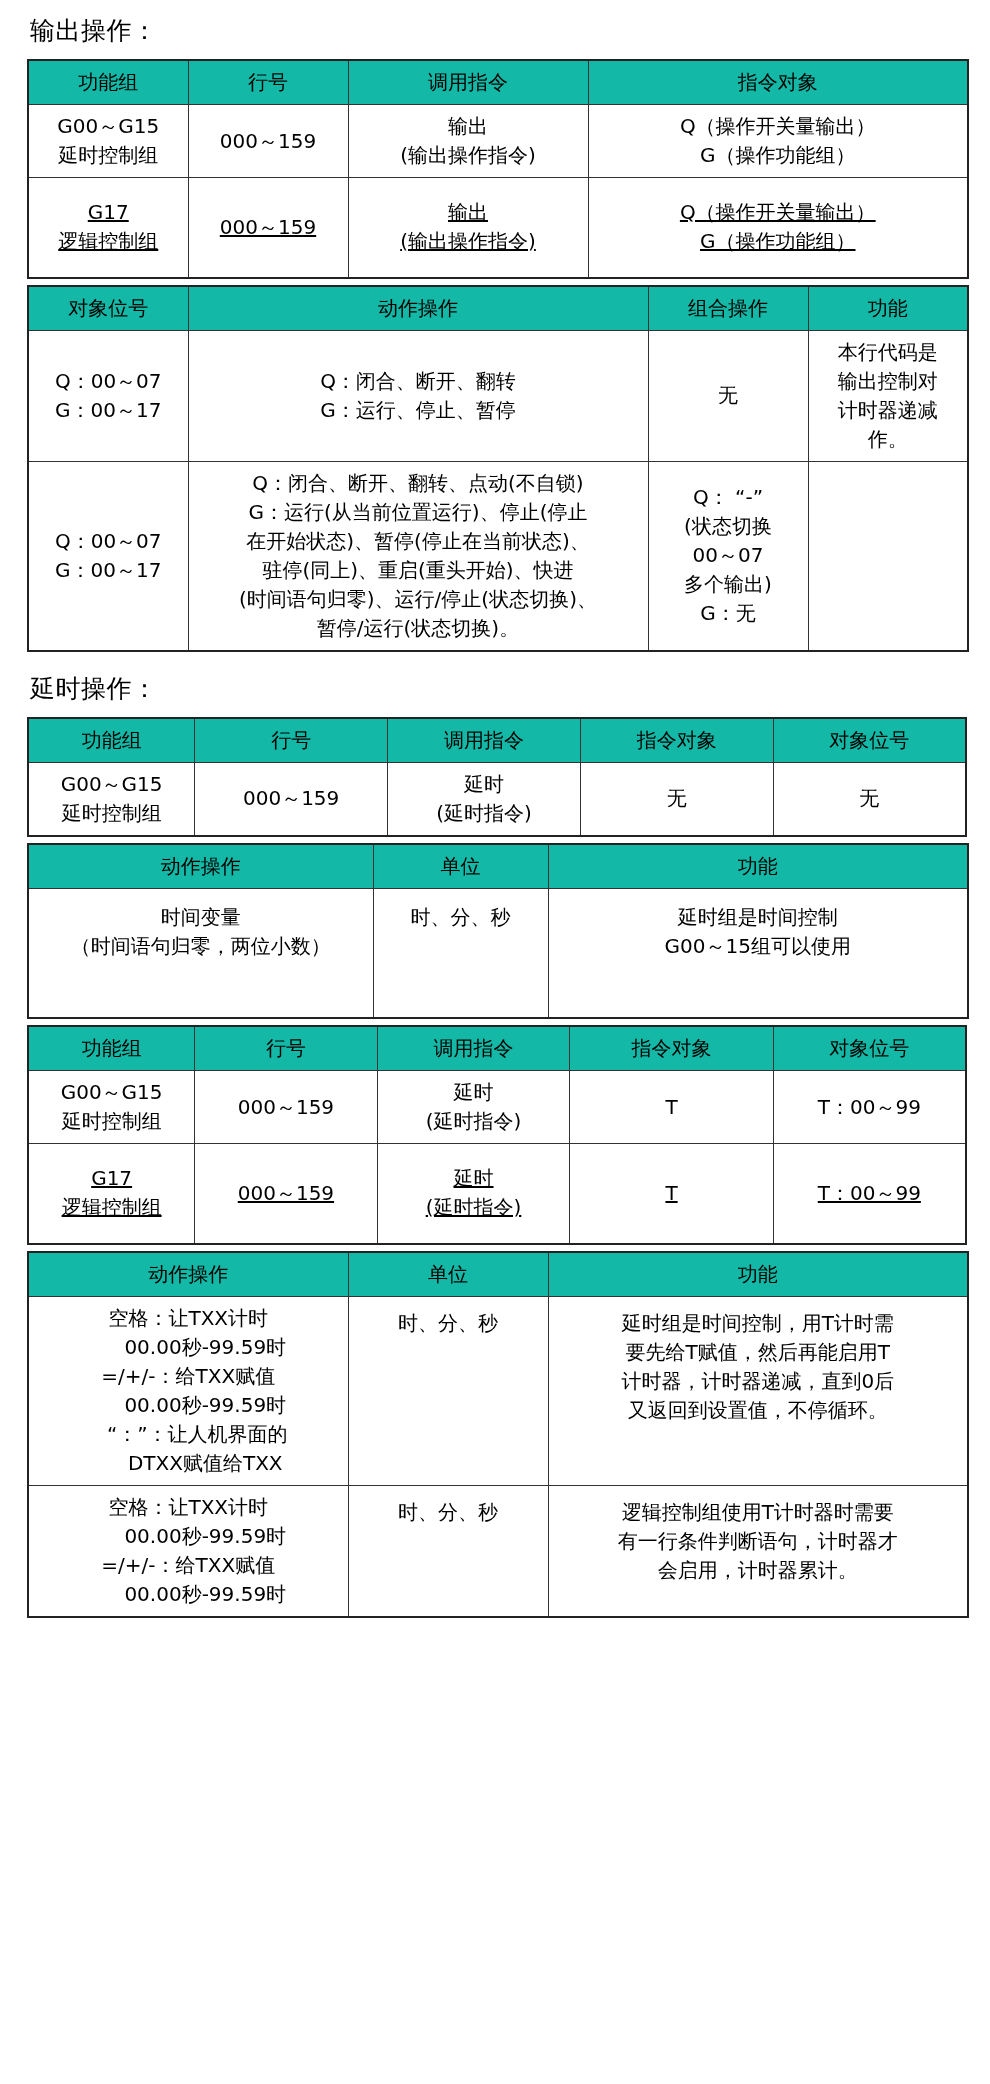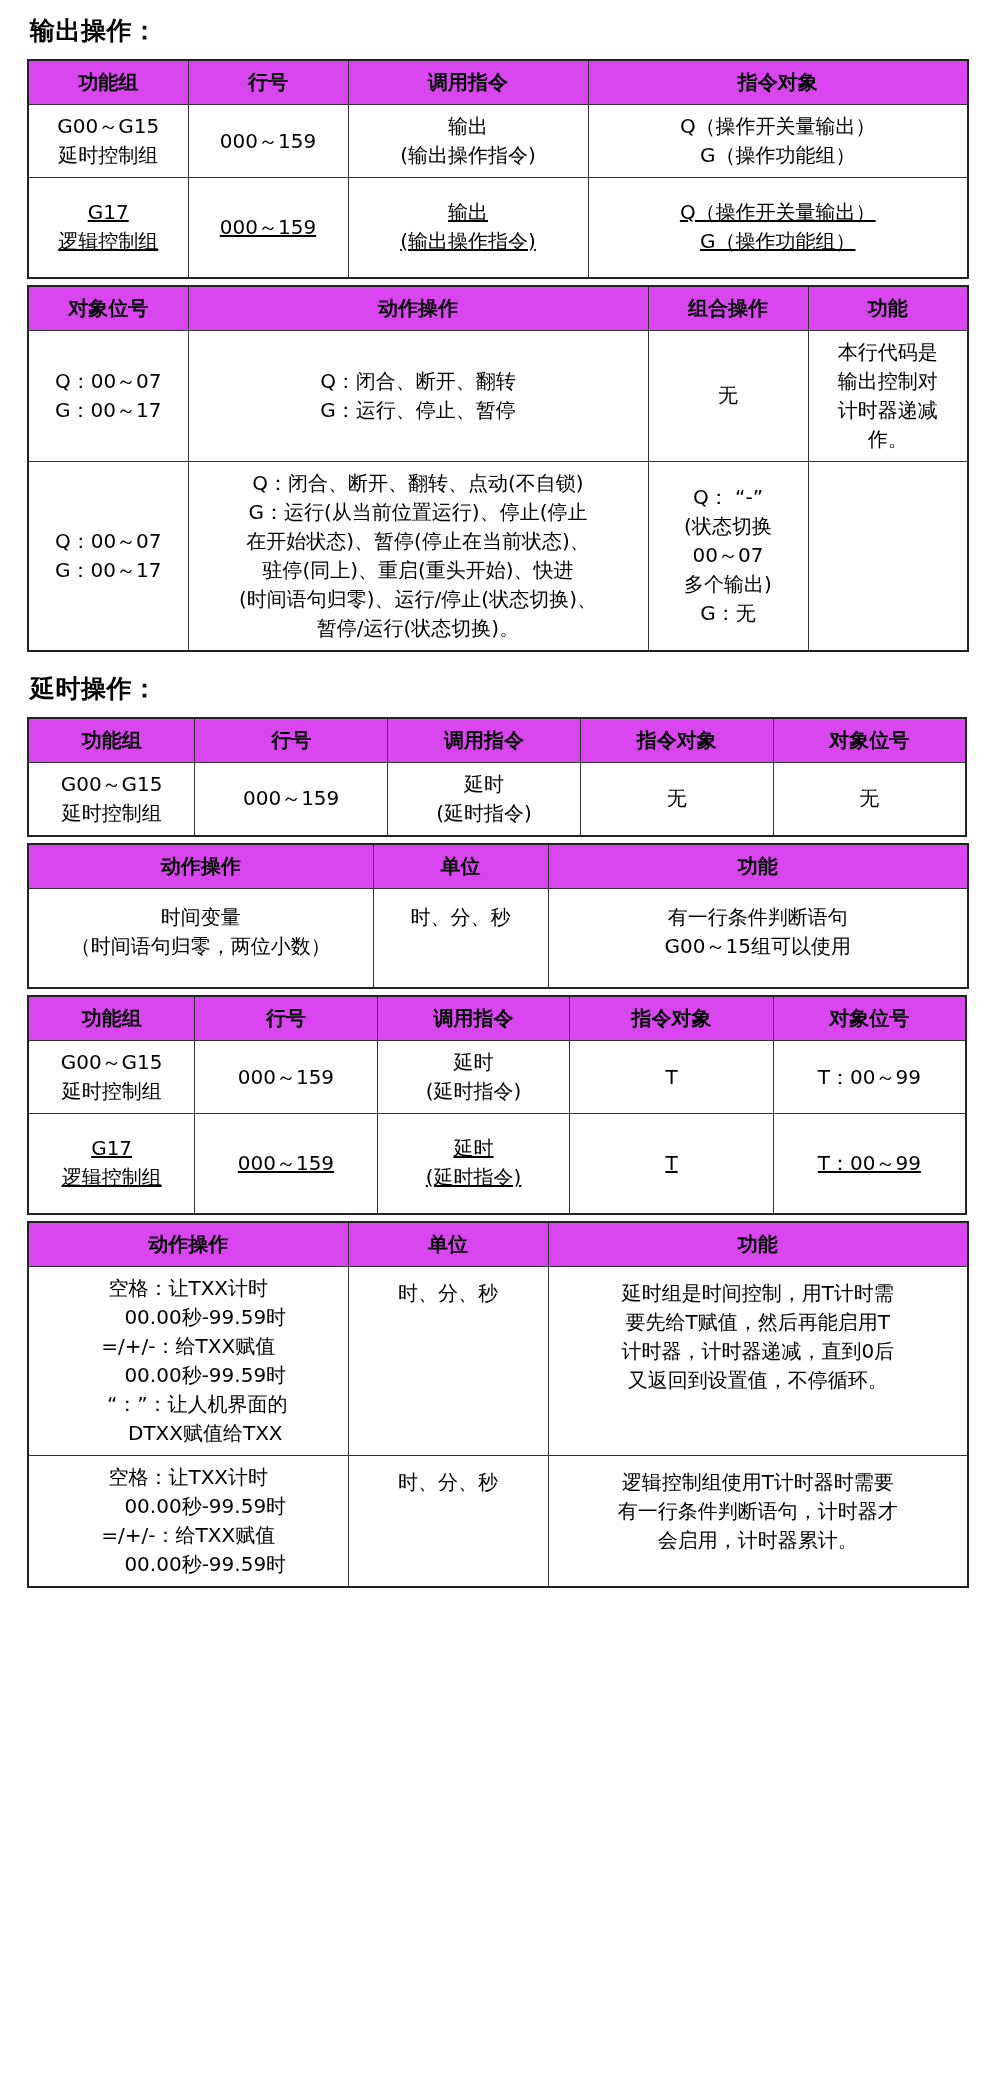--- a/index.html
+++ b/index.html
@@ -12,21 +12,21 @@
     font-family: "DejaVu Sans", "Liberation Sans", sans-serif;
     color: #000000;
   }
   .page {
     width: 990px;
     box-sizing: border-box;
     padding: 0 24px 24px 24px;
   }
   h2.section-title {
     font-size: 25px;
-    font-weight: bold;
+    font-weight: normal;
     margin: 0;
     padding: 14px 0 12px 6px;
     letter-spacing: 0.5px;
   }
   table.doc-table {
     width: 940px;
     border-collapse: collapse;
     table-layout: fixed;
     border: 2px solid #222;
     margin: 0 0 6px 3px;
@@ -34,22 +34,22 @@
   table.doc-table td, table.doc-table th {
     border: 1px solid #333;
     font-size: 20px;
     font-weight: normal;
     text-align: center;
     vertical-align: middle;
     padding: 7px 6px;
     line-height: 1.45;
   }
   table.doc-table th {
-    background: #d946ef;
-    font-weight: bold;
+    background: #14b8a6;
+    font-weight: normal;
   }
   td.left, th.left { text-align: left; }
   .cell-line { display: block; }
   .pad-cell { padding: 10px 8px; }
   .tall { height: 72px; }
   .taller { height: 100px; text-decoration: underline; }
   .blank-cell { background: #fff; }
   .indent-1 { padding-left: 34px; }
 </style>
 </head>
@@ -223,30 +223,30 @@
         <col style="width:420px">
     </colgroup>
     <thead>
       <tr>
         <th>动作操作</th>
         <th>单位</th>
         <th>功能</th>
       </tr>
     </thead>
     <tbody>
-      <tr style="height:100px">
+      <tr style="height:130px">
         <td style="vertical-align:top; padding-top:14px">
           <span class="cell-line">时间变量</span>
           <span class="cell-line">（时间语句归零，两位小数）</span>
         </td>
         <td style="vertical-align:top; padding-top:14px">
           <span class="cell-line">时、分、秒</span>
         </td>
         <td style="vertical-align:top; padding-top:14px">
-          <span class="cell-line">有一行条件判断语句</span>
+          <span class="cell-line">延时组是时间控制</span>
           <span class="cell-line">G00～15组可以使用</span>
         </td>
       </tr>
     </tbody>
   </table>
 
 
   <table class="doc-table">
     <colgroup>
       <col style="width:160px">

